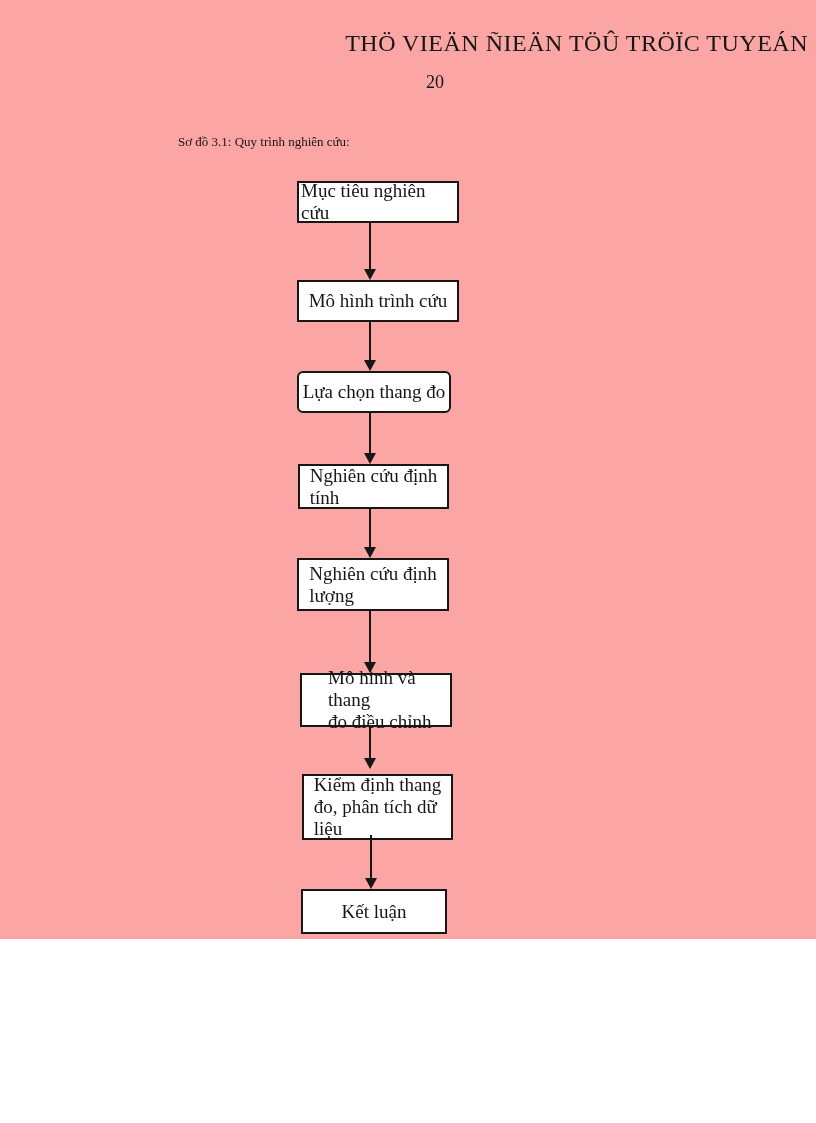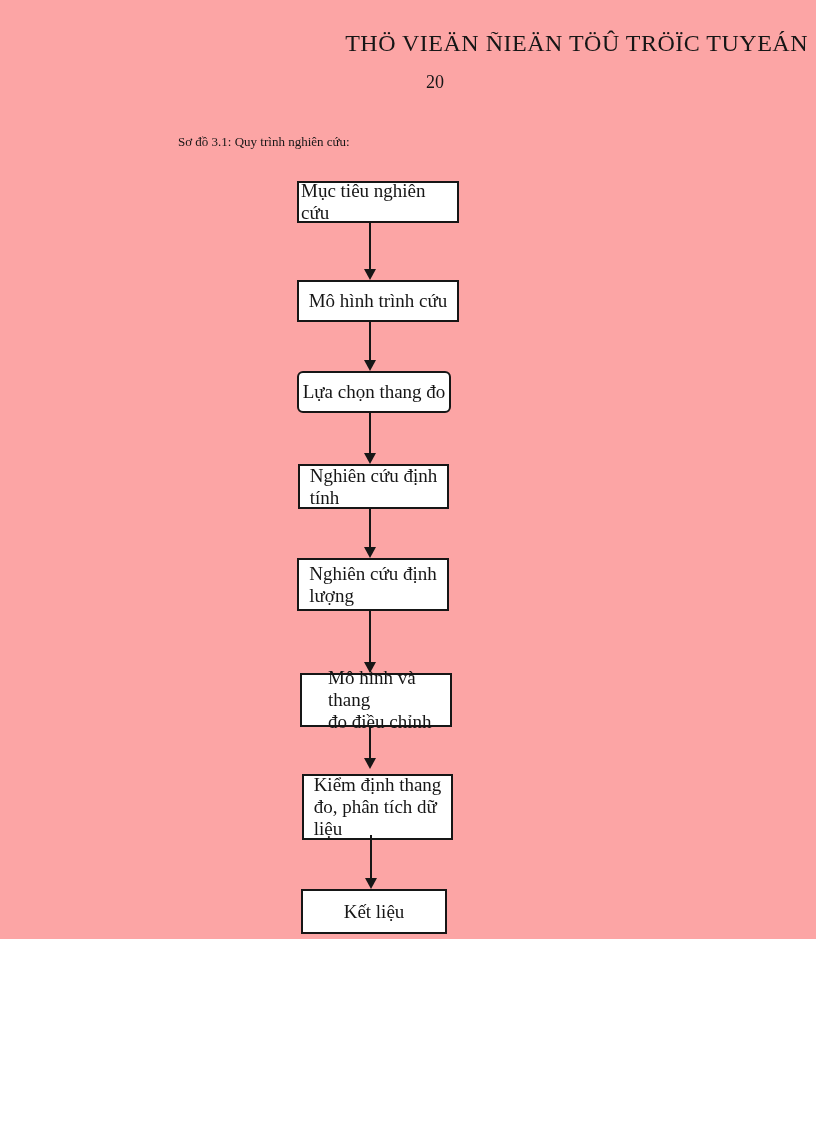--- a/index.html
+++ b/index.html
@@ -117,16 +117,16 @@
 
     <div class="fbox b5">Mô hình và thang
 đo điều chỉnh</div>
     <div class="arrow a5"></div>
 
     <div class="fbox b6">Kiểm định thang
 đo, phân tích dữ
 liệu</div>
     <div class="arrow a6"></div>
 
-    <div class="fbox b7">Kết liệu</div>
+    <div class="fbox b7">Kết luận</div>
 
   </div>
 </div>
 
 </body></html>

